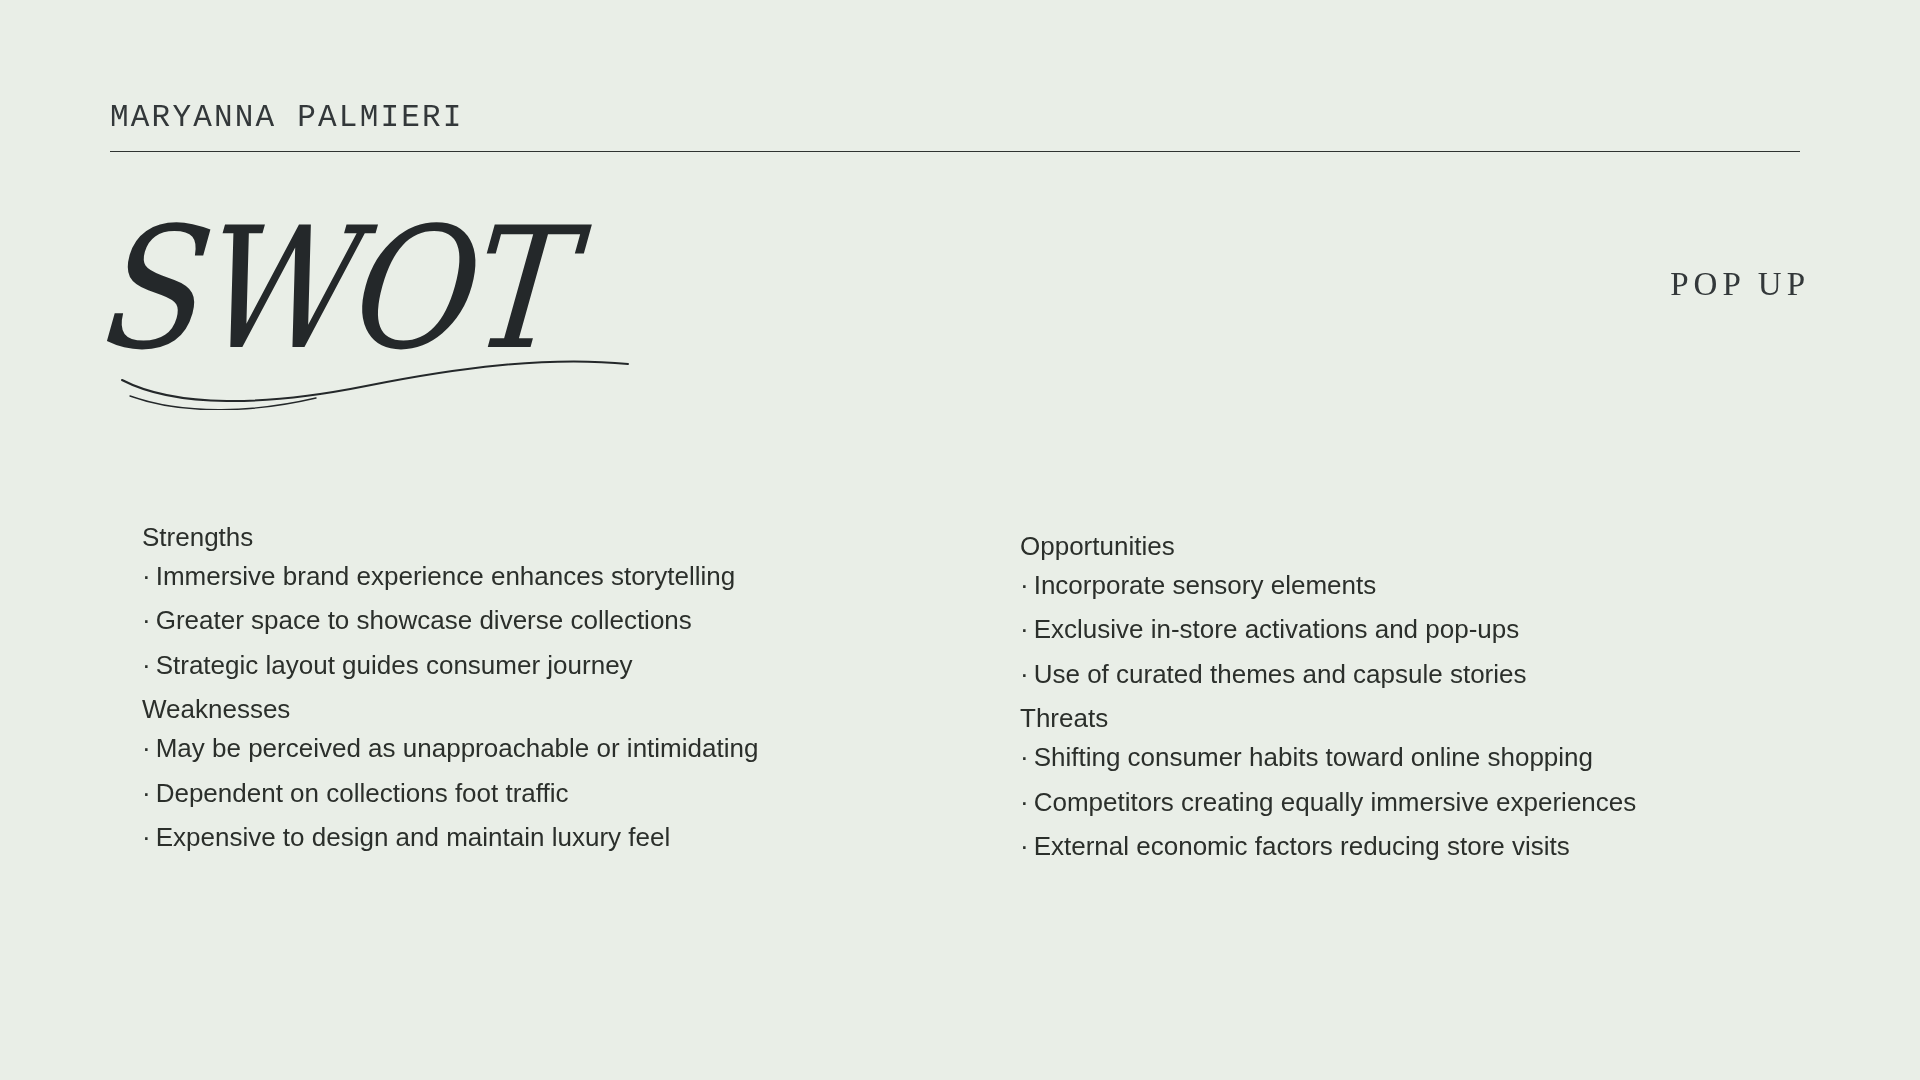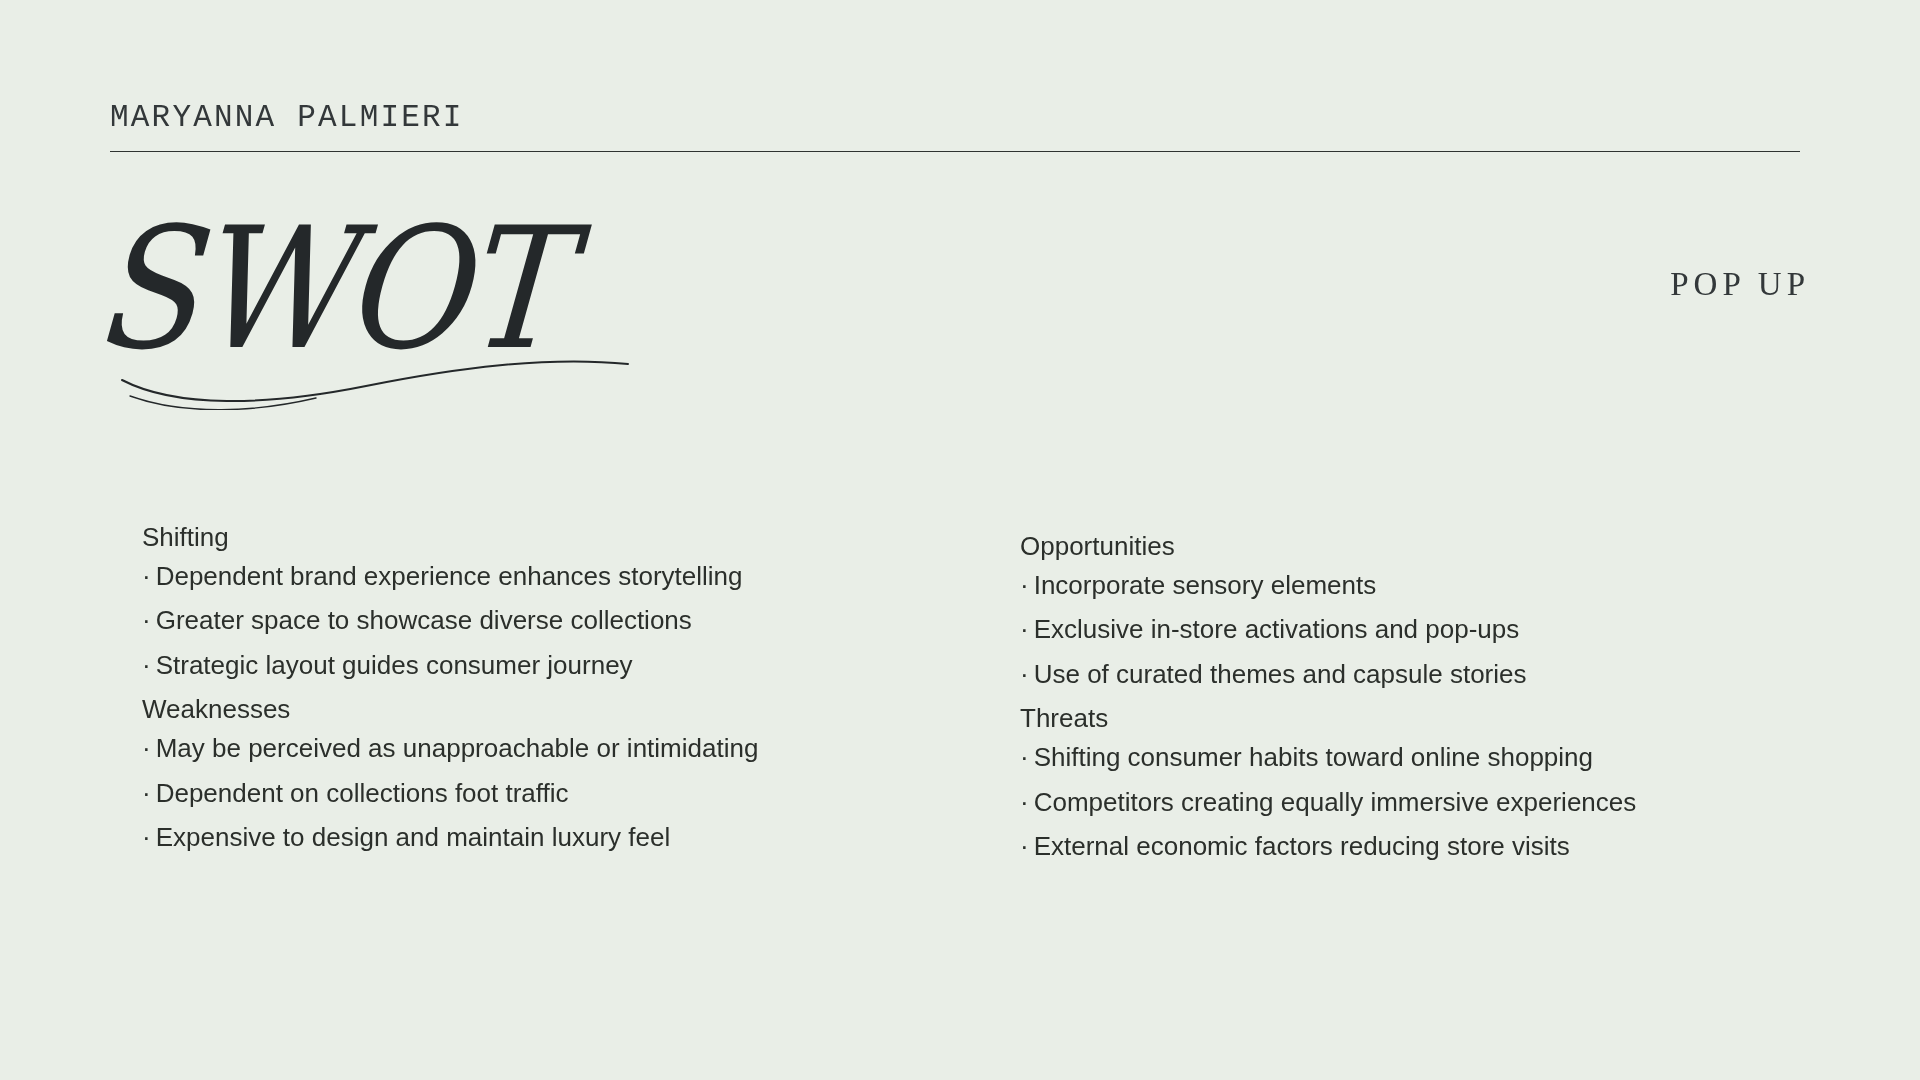--- a/index.html
+++ b/index.html
@@ -148,22 +148,22 @@
     <svg class="script-underswash" viewBox="0 0 520 60" fill="none" xmlns="http://www.w3.org/2000/svg">
       <path d="M6 30 C 60 58, 150 56, 250 36 C 340 18, 430 6, 512 14" stroke="#24282a" stroke-width="2" fill="none" stroke-linecap="round"></path>
       <path d="M14 46 C 70 66, 140 62, 200 48" stroke="#24282a" stroke-width="1.4" fill="none" stroke-linecap="round"></path>
     </svg>
   </div>
 
   <div class="columns">
 
     <div class="col col-left">
       <div class="group">
-        <div class="group-heading">Shifting</div>
-        <div class="bullet"><span class="dot">·</span><span>Dependent brand experience enhances storytelling</span></div>
+        <div class="group-heading">Strengths</div>
+        <div class="bullet"><span class="dot">·</span><span>Immersive brand experience enhances storytelling</span></div>
         <div class="bullet"><span class="dot">·</span><span>Greater space to showcase diverse collections</span></div>
         <div class="bullet"><span class="dot">·</span><span>Strategic layout guides consumer journey</span></div>
       </div>
       <div class="group">
         <div class="group-heading">Weaknesses</div>
         <div class="bullet"><span class="dot">·</span><span>May be perceived as unapproachable or intimidating</span></div>
         <div class="bullet"><span class="dot">·</span><span>Dependent on collections foot traffic</span></div>
         <div class="bullet"><span class="dot">·</span><span>Expensive to design and maintain luxury feel</span></div>
       </div>
     </div>

